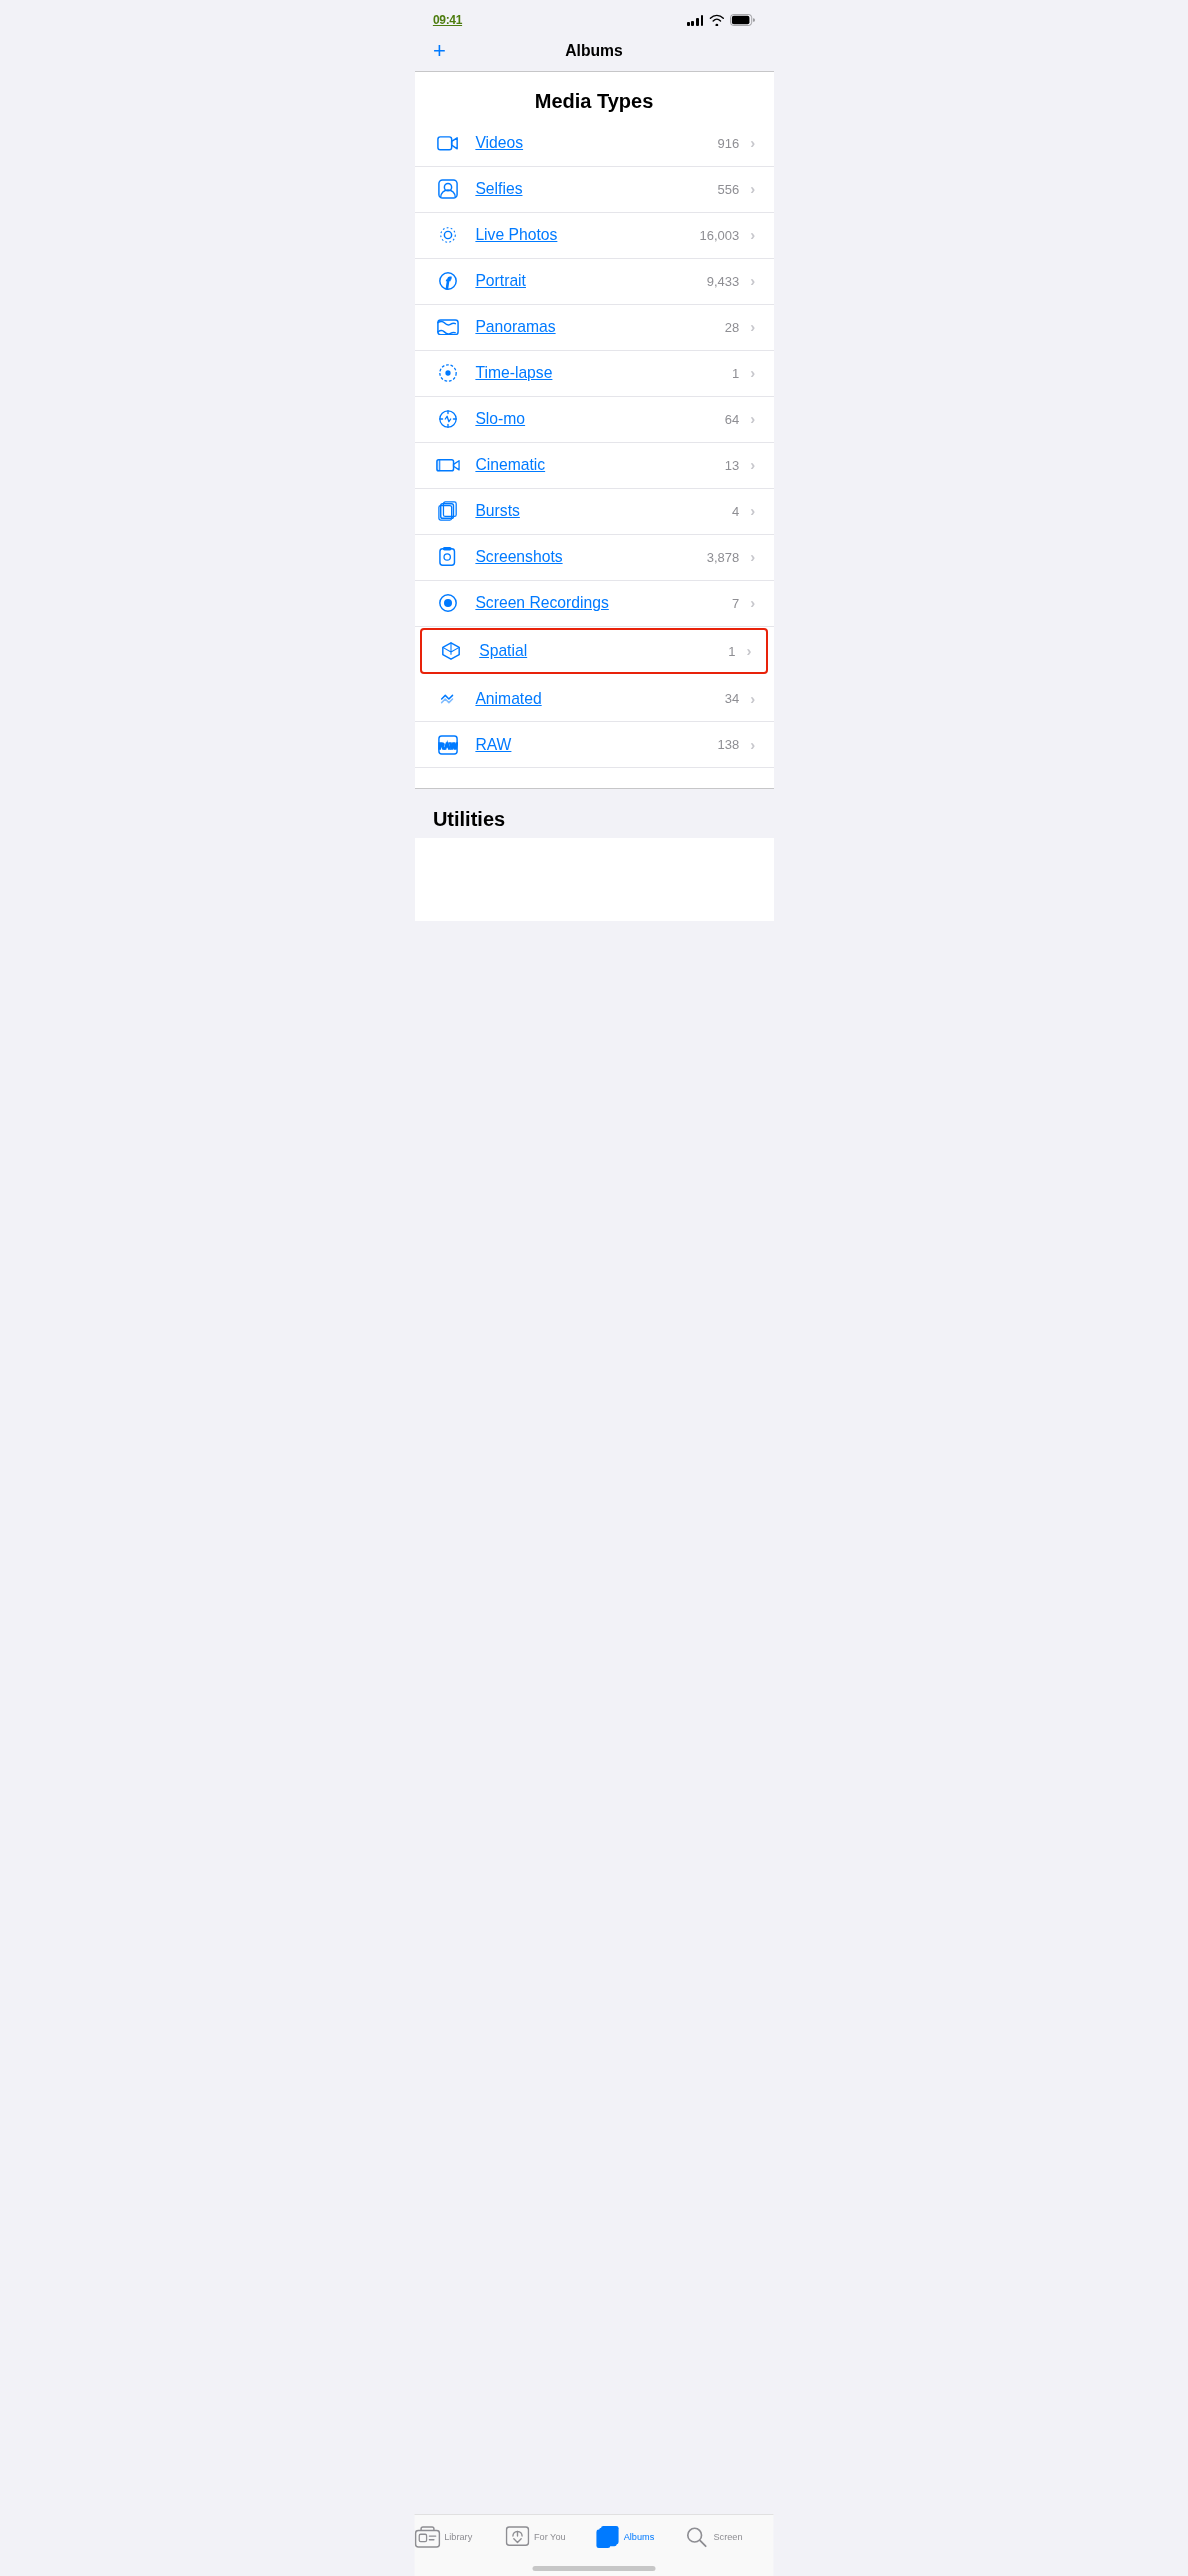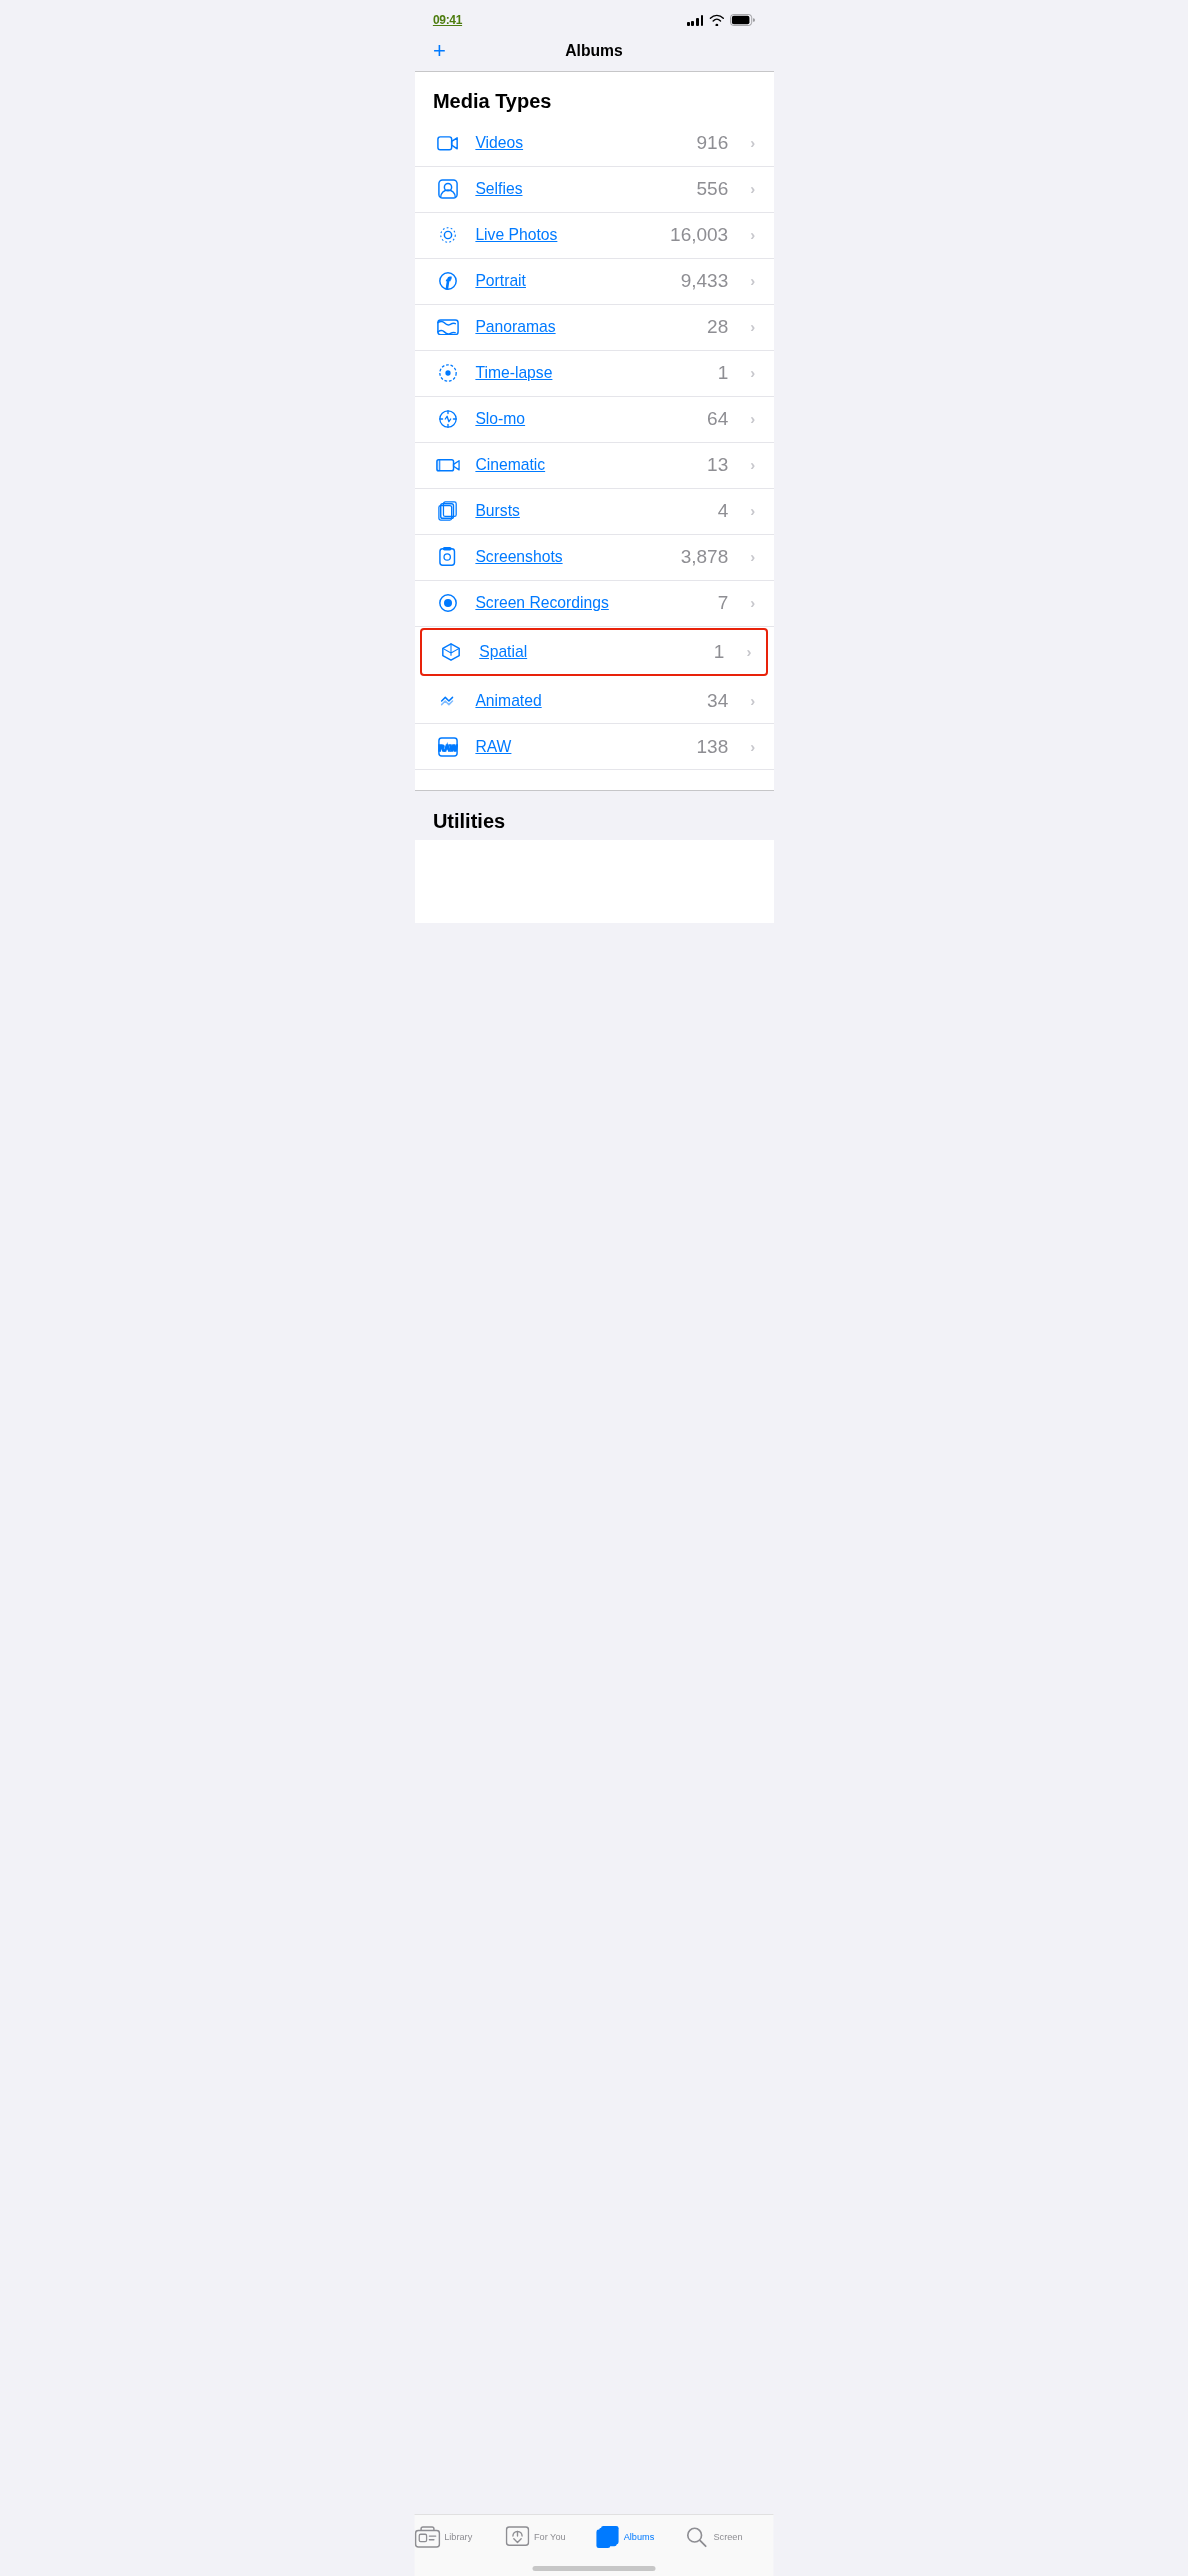--- a/index.html
+++ b/index.html
@@ -80,20 +80,21 @@
     
     .scroll-content {
       background: #fff;
       overflow-y: auto;
     }
 
     
     .section-header {
       padding: 18.4px 18.4px 7.4px;
       background: #fff;
+      text-align: center;
     }
 
     .section-title {
       font-size: 20px;
       font-weight: 700;
       color: #000;
     }
 
     
     .list-item {
@@ -131,23 +132,23 @@
     }
 
     .list-item-label {
       flex: 1;
       font-size: 15.7px;
       color: #007aff;
       text-decoration: underline;
     }
 
     .list-item-count {
-      font-size: 19px;
+      font-size: 13px;
       color: #8e8e93;
-      margin-right: 22px;
+      margin-right: 11px;
     }
 
     .list-item-chevron {
       color: #c7c7cc;
       font-size: 14.7px;
       font-weight: 600;
     }
 
     
     .utilities-section {

